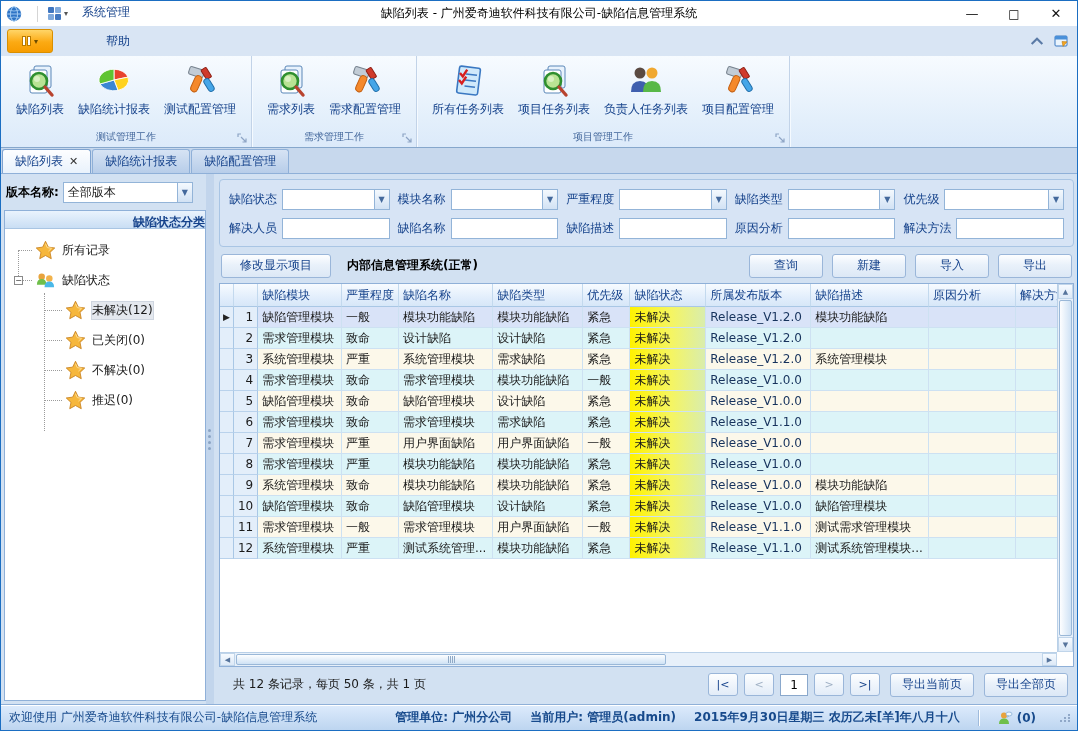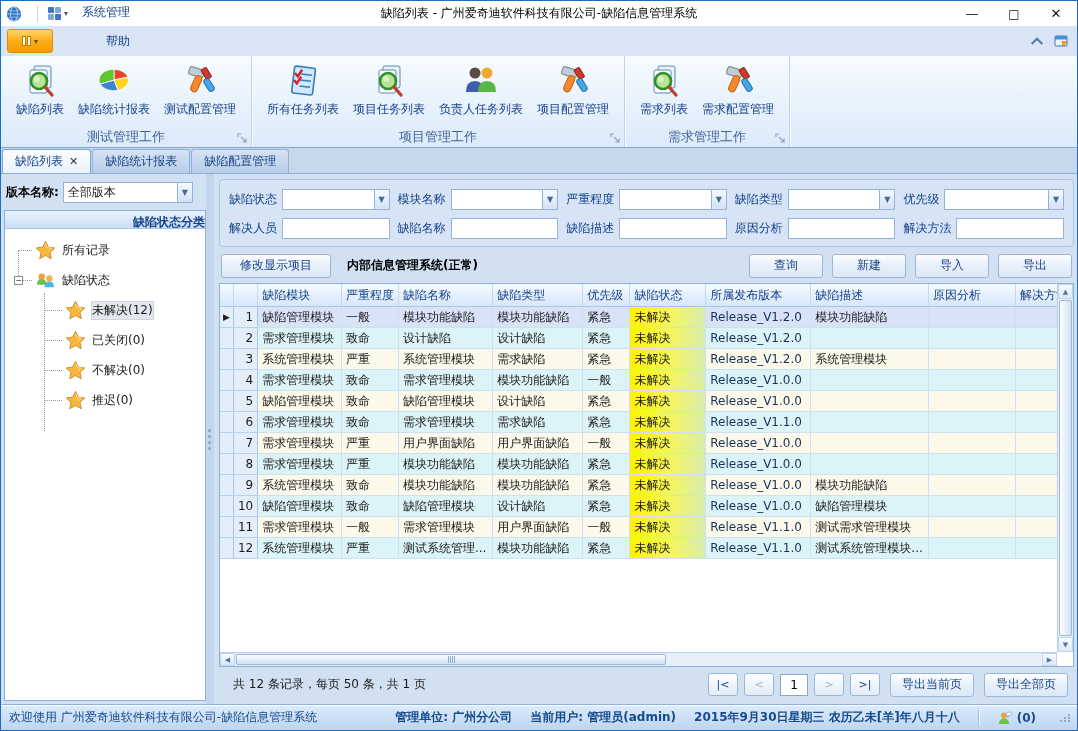--- a/index.html
+++ b/index.html
@@ -33,21 +33,21 @@
 .rr-ic{width:16px;height:14px;display:inline-flex;align-items:center;justify-content:center;}
 
 
 .ribbon{height:92px;background:linear-gradient(#f7fbff,#e3effb 70%,#dceafa);border-bottom:1px solid #86a7cc;display:flex;flex:0 0 auto;}
 .rgroup{display:flex;flex-direction:column;border-right:1px solid #c2d3e8;box-shadow:1px 0 0 #f5faff;}
 .rgroup-btns{flex:1;display:flex;align-items:flex-start;padding:5px 8px 0 8px;}
 .rbtn{display:flex;flex-direction:column;align-items:center;padding:2px 7px;border-radius:3px;cursor:default;}
 .rbtn .icon{width:36px;height:36px;display:inline-flex;}
 .rbtn .icon svg{width:100%;height:100%;}
 .rbtn-lbl{color:#15428b;margin-top:2px;white-space:nowrap;}
-.rgroup-cap{height:19px;position:relative;text-align:center;color:#40659a;font-size:13px;line-height:17px;}
+.rgroup-cap{height:19px;position:relative;text-align:center;color:#40659a;font-size:10px;line-height:17px;}
 .launcher{position:absolute;right:3px;bottom:3px;width:11px;height:11px;display:inline-flex;opacity:.8;}
 
 
 .dtabstrip{height:26px;background:#c7d8ed;display:flex;align-items:flex-end;padding-left:1px;border-bottom:1px solid #8fb0d8;flex:0 0 auto;}
 .dtab{height:24px;display:flex;align-items:center;gap:6px;padding:0 12px;background:linear-gradient(#d6e3f4,#b7cde9);border:1px solid #8fb0d8;border-bottom:none;border-radius:3px 3px 0 0;color:#15428b;margin-right:1px;cursor:default;white-space:nowrap;}
 .dtab.active{background:linear-gradient(#fdfeff,#e9f2fc);border-color:#7fa3d0;}
 .dtab-close{font-size:11px;color:#333;}
 
 
 .main{flex:1;display:flex;min-height:0;}
@@ -242,99 +242,99 @@
                 <path d="M1 4 V1 H4" fill="none" stroke="#7a93b8" stroke-width="1.2"></path>
                 <path d="M4 4 L9 9 M9 5.5 V9 H5.5" fill="none" stroke="#7a93b8" stroke-width="1.2"></path>
               </svg>
             </span></div>
         </div>
         <div class="rgroup">
           <div class="rgroup-btns">
             <div class="rbtn">
               <span class="icon">
                 <svg viewBox="0 0 36 36">
-                  <rect x="8" y="4" width="21" height="27" rx="2" fill="#cfe9fb" stroke="#3a78c2" stroke-width="1.6" transform="rotate(7 18 18)"></rect>
-                  <line x1="16" y1="11" x2="27" y2="12.3" stroke="#3a78c2" stroke-width="1.6"></line>
-                  <line x1="15" y1="17" x2="26" y2="18.3" stroke="#3a78c2" stroke-width="1.6"></line>
-                  <line x1="14.5" y1="23" x2="25" y2="24.3" stroke="#3a78c2" stroke-width="1.6"></line>
-                  <path d="M10 10 l2.8 3.4 4.4-6.8" stroke="#d81f1f" stroke-width="2.4" fill="none"></path>
-                  <path d="M9 17 l2.8 3.4 4.4-6.8" stroke="#d81f1f" stroke-width="2.4" fill="none"></path>
-                </svg>
-              </span>
-              <div class="rbtn-lbl">所有任务列表</div>
-            </div>
-            <div class="rbtn">
-              <span class="icon">
-                <svg viewBox="0 0 36 36">
                   <rect x="12" y="3" width="17" height="22" rx="2" fill="#e8f2fc" stroke="#5b87b8"></rect>
                   <rect x="8" y="7" width="17" height="23" rx="2" fill="#fff" stroke="#5b87b8"></rect>
                   <circle cx="17" cy="18" r="8" fill="#b9e394" stroke="#2f8f2f" stroke-width="2.6"></circle>
                   <circle cx="15" cy="16" r="3" fill="#ddf2c8" opacity=".9"></circle>
                   <line x1="23" y1="24" x2="30" y2="32" stroke="#b8432e" stroke-width="3.4" stroke-linecap="round"></line>
                 </svg>
               </span>
-              <div class="rbtn-lbl">项目任务列表</div>
-            </div>
-            <div class="rbtn">
-              <span class="icon">
-                <svg viewBox="0 0 36 36">
-                  <circle cx="12" cy="10" r="5.5" fill="#5a4a42"></circle>
-                  <path d="M3 29 q0-11 9-11 q9 0 9 11 z" fill="#3f5fae"></path>
-                  <circle cx="24" cy="10" r="5.5" fill="#f0a830"></circle>
-                  <path d="M15 29 q0-11 9-11 q9 0 9 11 z" fill="#58b847"></path>
-                </svg>
-              </span>
-              <div class="rbtn-lbl">负责人任务列表</div>
+              <div class="rbtn-lbl">需求列表</div>
             </div>
             <div class="rbtn">
               <span class="icon">
                 <svg viewBox="0 0 36 36">
                   <rect x="7" y="5" width="15" height="8" rx="2" fill="#c2ccd6" stroke="#76828e" transform="rotate(18 14 9)"></rect>
                   <rect x="11" y="12" width="7" height="17" rx="3.5" fill="#f5892c" stroke="#c45f10" transform="rotate(24 14 20)"></rect>
                   <rect x="21" y="5" width="6" height="11" rx="1" fill="#d03a2b" stroke="#8f2015" transform="rotate(-32 24 10)"></rect>
                   <rect x="24" y="15" width="6" height="14" rx="3" fill="#45a6e8" stroke="#1f6ca8" transform="rotate(-32 27 22)"></rect>
                 </svg>
               </span>
-              <div class="rbtn-lbl">项目配置管理</div>
+              <div class="rbtn-lbl">需求配置管理</div>
             </div>
           </div>
-          <div class="rgroup-cap"><span class="cap-txt">项目管理工作</span><span class="launcher">
+          <div class="rgroup-cap"><span class="cap-txt">需求管理工作</span><span class="launcher">
               <svg viewBox="0 0 11 11">
                 <path d="M1 4 V1 H4" fill="none" stroke="#7a93b8" stroke-width="1.2"></path>
                 <path d="M4 4 L9 9 M9 5.5 V9 H5.5" fill="none" stroke="#7a93b8" stroke-width="1.2"></path>
               </svg>
             </span></div>
         </div>
         <div class="rgroup">
           <div class="rgroup-btns">
             <div class="rbtn">
               <span class="icon">
                 <svg viewBox="0 0 36 36">
+                  <rect x="8" y="4" width="21" height="27" rx="2" fill="#cfe9fb" stroke="#3a78c2" stroke-width="1.6" transform="rotate(7 18 18)"></rect>
+                  <line x1="16" y1="11" x2="27" y2="12.3" stroke="#3a78c2" stroke-width="1.6"></line>
+                  <line x1="15" y1="17" x2="26" y2="18.3" stroke="#3a78c2" stroke-width="1.6"></line>
+                  <line x1="14.5" y1="23" x2="25" y2="24.3" stroke="#3a78c2" stroke-width="1.6"></line>
+                  <path d="M10 10 l2.8 3.4 4.4-6.8" stroke="#d81f1f" stroke-width="2.4" fill="none"></path>
+                  <path d="M9 17 l2.8 3.4 4.4-6.8" stroke="#d81f1f" stroke-width="2.4" fill="none"></path>
+                </svg>
+              </span>
+              <div class="rbtn-lbl">所有任务列表</div>
+            </div>
+            <div class="rbtn">
+              <span class="icon">
+                <svg viewBox="0 0 36 36">
                   <rect x="12" y="3" width="17" height="22" rx="2" fill="#e8f2fc" stroke="#5b87b8"></rect>
                   <rect x="8" y="7" width="17" height="23" rx="2" fill="#fff" stroke="#5b87b8"></rect>
                   <circle cx="17" cy="18" r="8" fill="#b9e394" stroke="#2f8f2f" stroke-width="2.6"></circle>
                   <circle cx="15" cy="16" r="3" fill="#ddf2c8" opacity=".9"></circle>
                   <line x1="23" y1="24" x2="30" y2="32" stroke="#b8432e" stroke-width="3.4" stroke-linecap="round"></line>
                 </svg>
               </span>
-              <div class="rbtn-lbl">需求列表</div>
+              <div class="rbtn-lbl">项目任务列表</div>
+            </div>
+            <div class="rbtn">
+              <span class="icon">
+                <svg viewBox="0 0 36 36">
+                  <circle cx="12" cy="10" r="5.5" fill="#5a4a42"></circle>
+                  <path d="M3 29 q0-11 9-11 q9 0 9 11 z" fill="#3f5fae"></path>
+                  <circle cx="24" cy="10" r="5.5" fill="#f0a830"></circle>
+                  <path d="M15 29 q0-11 9-11 q9 0 9 11 z" fill="#58b847"></path>
+                </svg>
+              </span>
+              <div class="rbtn-lbl">负责人任务列表</div>
             </div>
             <div class="rbtn">
               <span class="icon">
                 <svg viewBox="0 0 36 36">
                   <rect x="7" y="5" width="15" height="8" rx="2" fill="#c2ccd6" stroke="#76828e" transform="rotate(18 14 9)"></rect>
                   <rect x="11" y="12" width="7" height="17" rx="3.5" fill="#f5892c" stroke="#c45f10" transform="rotate(24 14 20)"></rect>
                   <rect x="21" y="5" width="6" height="11" rx="1" fill="#d03a2b" stroke="#8f2015" transform="rotate(-32 24 10)"></rect>
                   <rect x="24" y="15" width="6" height="14" rx="3" fill="#45a6e8" stroke="#1f6ca8" transform="rotate(-32 27 22)"></rect>
                 </svg>
               </span>
-              <div class="rbtn-lbl">需求配置管理</div>
+              <div class="rbtn-lbl">项目配置管理</div>
             </div>
           </div>
-          <div class="rgroup-cap"><span class="cap-txt">需求管理工作</span><span class="launcher">
+          <div class="rgroup-cap"><span class="cap-txt">项目管理工作</span><span class="launcher">
               <svg viewBox="0 0 11 11">
                 <path d="M1 4 V1 H4" fill="none" stroke="#7a93b8" stroke-width="1.2"></path>
                 <path d="M4 4 L9 9 M9 5.5 V9 H5.5" fill="none" stroke="#7a93b8" stroke-width="1.2"></path>
               </svg>
             </span></div>
         </div>
       </div>
   </div>
 
   <div class="dtabstrip">

